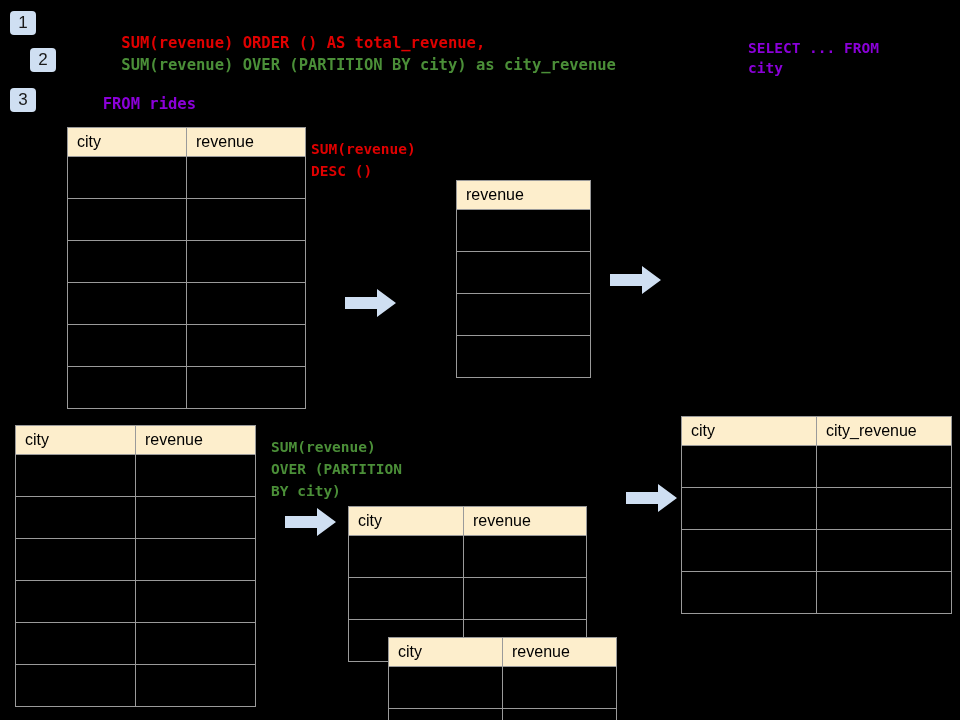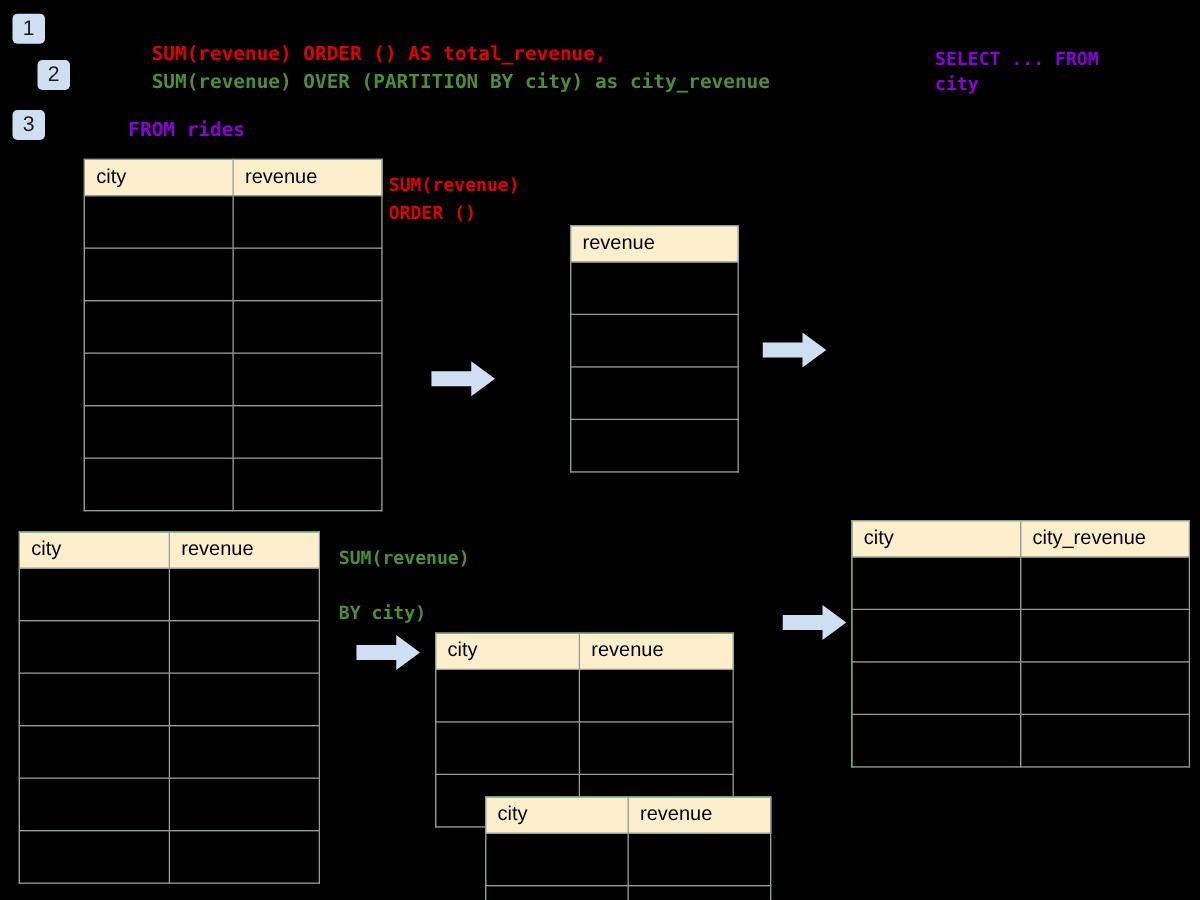--- a/index.html
+++ b/index.html
@@ -100,23 +100,24 @@
   <div class="badge" style="left:10px; top:88px;">3</div>
 
   <div class="sql c-red" style="left:84px; top:33px;">    SUM(revenue) ORDER () AS total_revenue,</div>
   <div class="sql c-green" style="left:84px; top:55px;">    SUM(revenue) OVER (PARTITION BY city) as city_revenue</div>
   <div class="sql c-purple" style="left:84px; top:94px;">  FROM rides</div>
 
   <div class="anno c-purple" style="left:748px; top:37px;">SELECT ... FROM</div>
   <div class="anno c-purple" style="left:748px; top:57px;">city</div>
 
   <div class="anno c-red" style="left:311px; top:138px;">SUM(revenue)</div>
-  <div class="anno c-red" style="left:311px; top:160px;">ORDER ()</div>
+  <div class="anno c-red" style="left:311px; top:160px;">DESC ()</div>
 
   <div class="anno c-green" style="left:271px; top:436px;">SUM(revenue)</div>
+  <div class="anno c-green" style="left:271px; top:458px;">OVER (PARTITION</div>
   <div class="anno c-green" style="left:271px; top:480px;text-align:center;">BY city)</div>
 
   <table class="tbl" style="left:67px; top:127px; width:238px;">
     <colgroup>
         <col style="width:119px">
         <col style="width:119px">
       </colgroup>
     <thead>
       <tr>
         <th>city</th>

